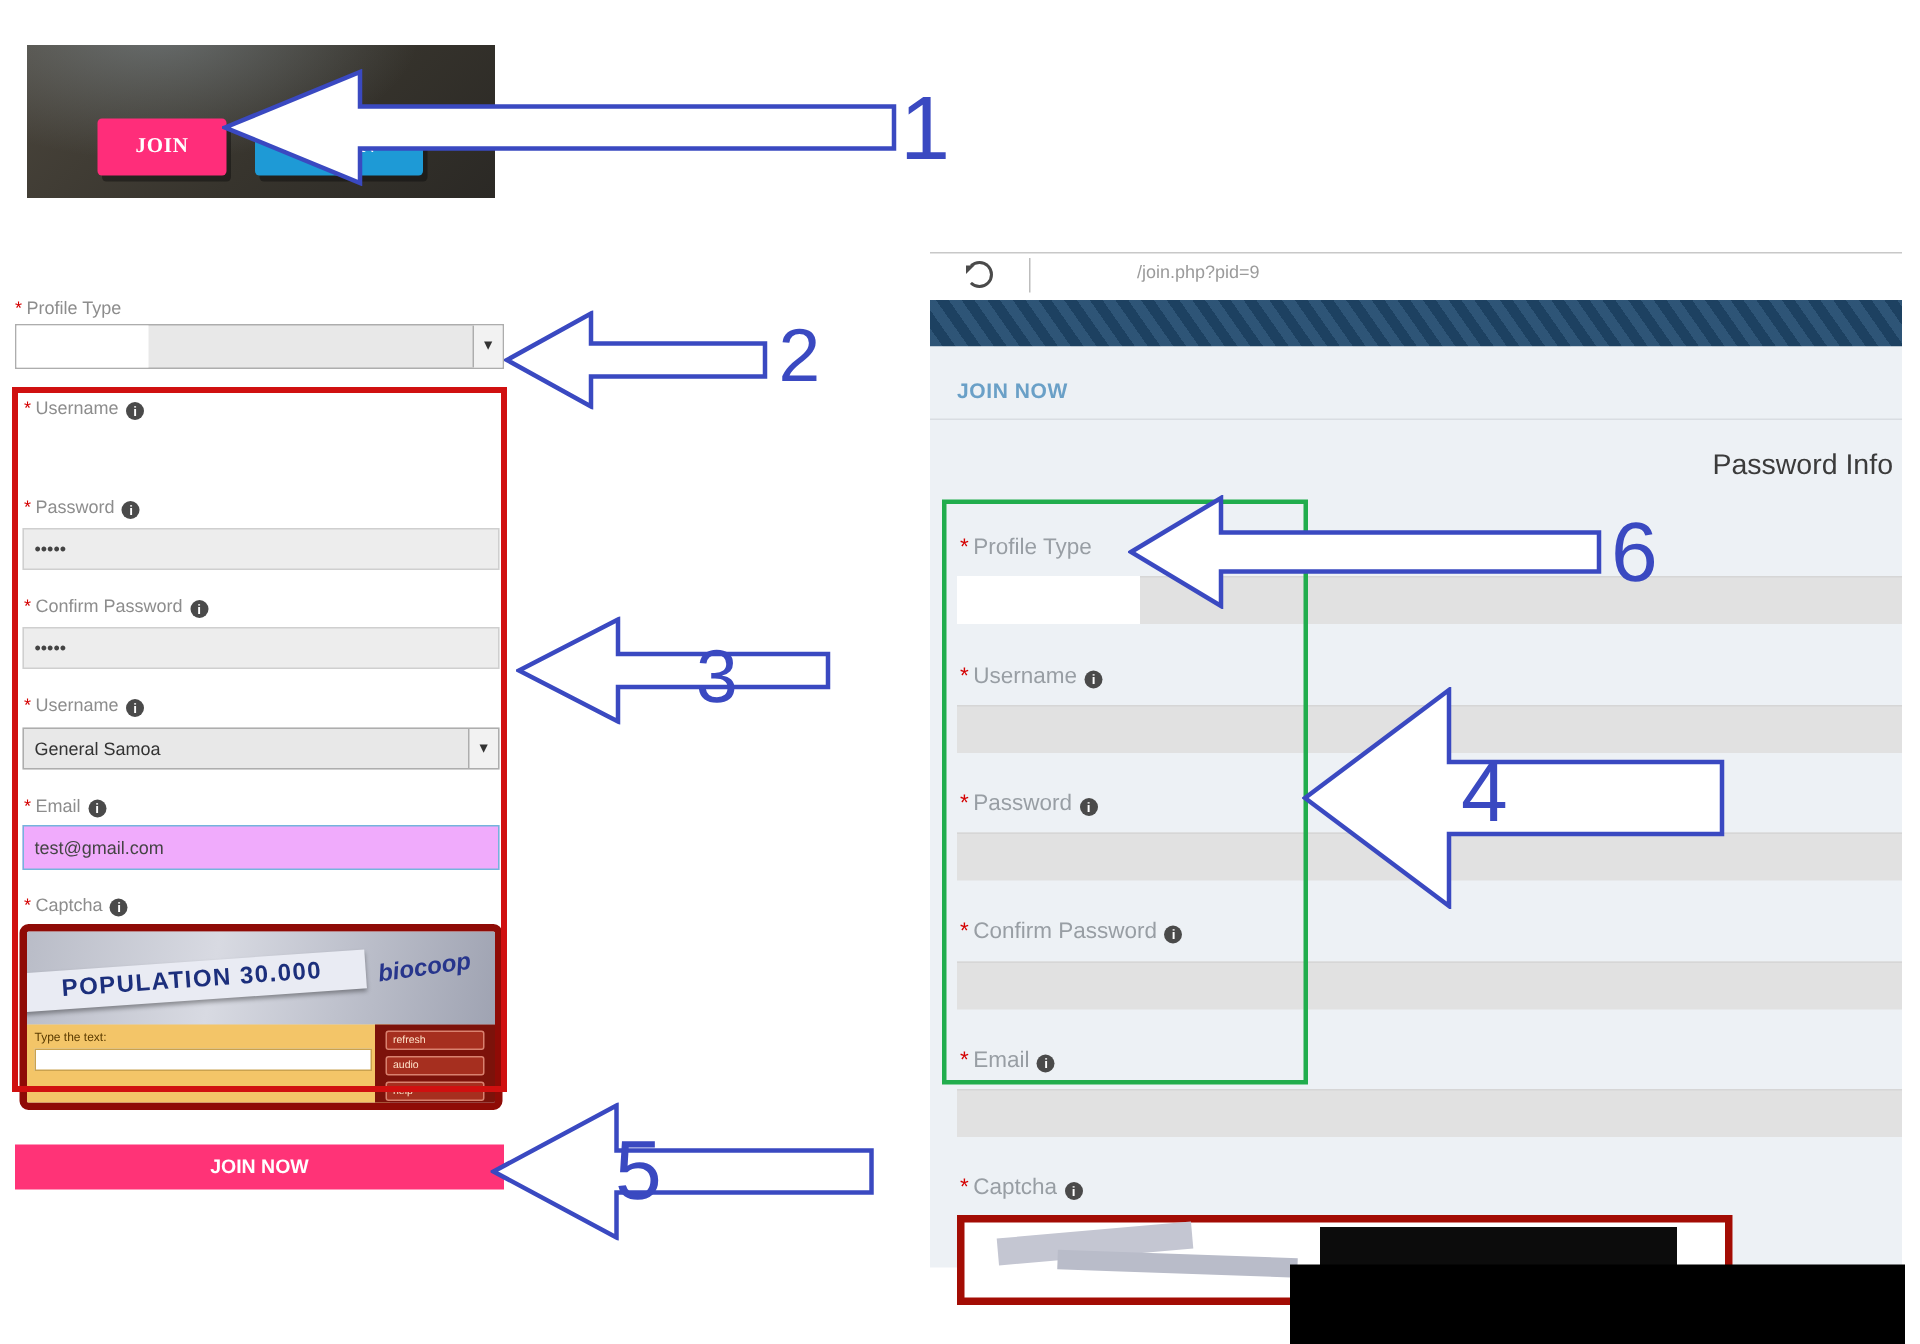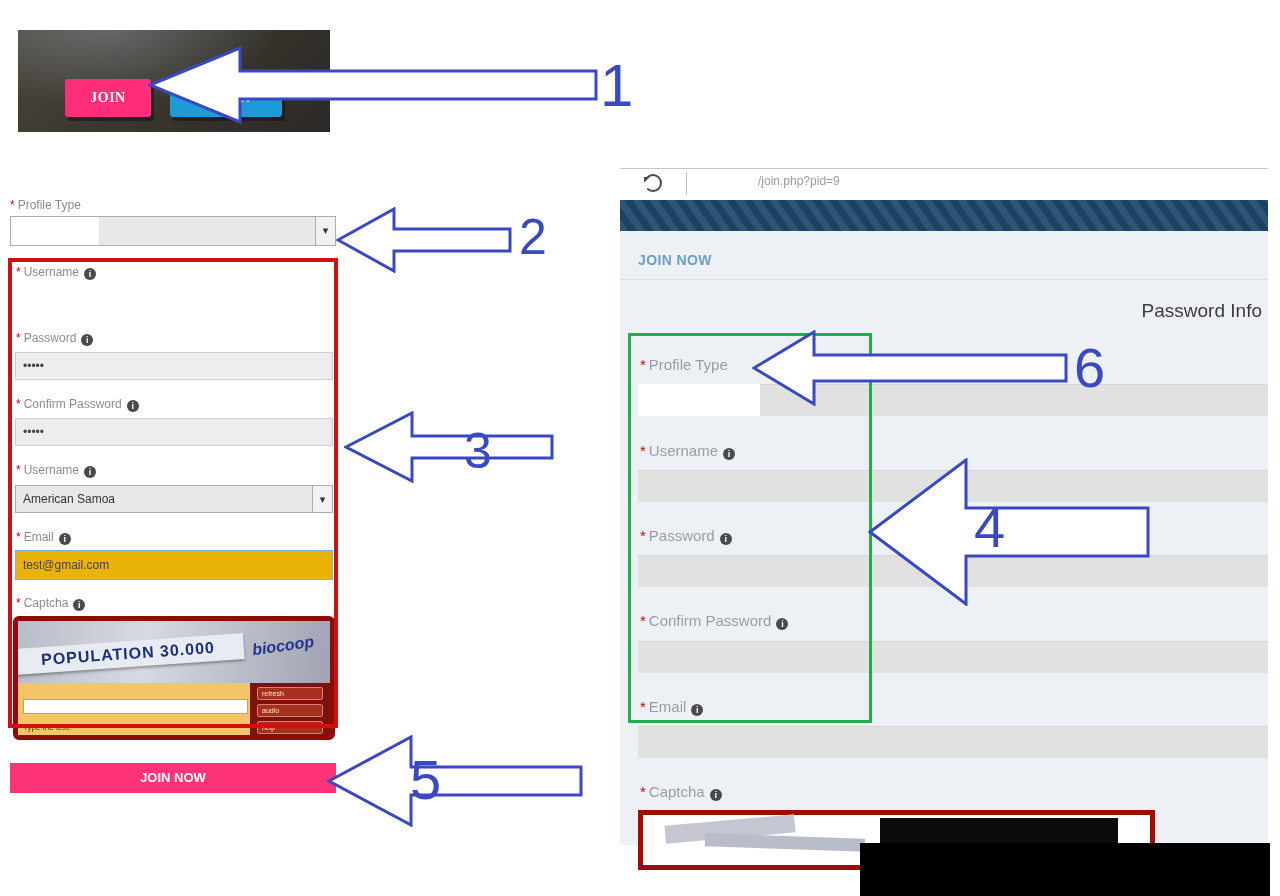--- a/index.html
+++ b/index.html
@@ -34,21 +34,21 @@
   .req { color:#d40000; padding-right:3px; }
   .info-icon { display:inline-block; width:12px; height:12px; background:#4a4a4a;
                border-radius:50%; color:#fff; font-size:9px; line-height:12px;
                text-align:center; margin-left:5px; vertical-align:-1px; }
   .info-icon::after { content:"i"; font-weight:bold; }
 
   
   .l-input { position:absolute; left:15px; width:318px; height:28px; background:#ededed;
              border:1px solid #cfcfcf; font-size:12px; padding:0 7px; color:#444; z-index:15;
              font-family:"Liberation Sans",sans-serif; }
-  #l-email { background:#eab308; border:1px solid #74b4dc; height:30px; }
+  #l-email { background:#f0abfc; border:1px solid #74b4dc; height:30px; }
 
   .l-select { position:absolute; background:#e8e8e8; border:1px solid #adadad; z-index:15; }
   #pt-select { left:10px; top:216px; width:326px; height:30px; }
   #pt-white  { position:absolute; left:0; top:0; width:88px; height:28px; background:#fff; }
   #country-select { left:15px; top:485px; width:318px; height:28px; }
   .sel-text { font-size:12px; color:#333; line-height:26px; padding-left:7px; display:block; }
   .dd-btn { position:absolute; right:0; top:0; width:20px; height:100%; background:#f2f2f2;
             border-left:1px solid #adadad; text-align:center; cursor:pointer; }
   .dd-btn::after { content:"▾"; font-size:11px; color:#333; line-height:27px; }
 
@@ -59,21 +59,21 @@
   #cap-box { position:absolute; left:13px; top:616px; width:322px; height:124px;
              border:5px solid #8f0b06; border-radius:6px; background:#d6d7dc; z-index:16; overflow:hidden; }
   #cap-img { position:absolute; left:0; top:0; width:100%; height:62px;
              background:linear-gradient(100deg,#b9bcc7 0%,#d8dae2 40%,#9fa3b2 100%); overflow:hidden; }
   #cap-strip { position:absolute; left:-6px; top:20px; width:232px; height:26px; background:#e9ebf3;
                transform:rotate(-4deg); color:#1c2f7c; font-weight:bold; font-size:16px;
                line-height:26px; text-align:center; letter-spacing:1px; box-shadow:0 2px 3px rgba(0,0,0,.35); }
   #cap-bio { position:absolute; left:234px; top:16px; color:#27358c; font-style:italic; font-weight:bold;
              font-size:16px; transform:rotate(-8deg); }
   #cap-lower-left { position:absolute; left:0; top:62px; width:242px; height:62px; background:#f3c568; }
-  #cap-type-label { position:absolute; left:5px; top:4px; font-size:8px; color:#5a3b00;margin-top:36px; }
+  #cap-type-label { position:absolute; left:5px; top:4px; font-size:8px; color:#5a3b00; }
   #cap-text-input { position:absolute; left:5px; top:16px; width:225px; height:15px; background:#fff;
                     border:1px solid #caa24e; font-size:10px; padding:0 3px; }
   #cap-lower-right { position:absolute; right:0; top:62px; width:80px; height:62px; background:#7c120a; }
   .cap-btn { position:relative; display:block; width:66px; height:13px; margin:4px auto 0 auto;
              background:#a62f1f; border:1px solid #d9816f; border-radius:2px; color:#ffe3c9;
              font-size:7px; line-height:11px; text-align:left; padding-left:4px; cursor:pointer; }
 
   #join-now-btn { position:absolute; left:10px; top:763px; width:326px; height:30px; background:#ff3377;
                   color:#fff; font-size:13px; font-weight:bold; text-align:center; line-height:30px;
                   cursor:pointer; z-index:15; }
@@ -135,21 +135,21 @@
   <div class="llabel" style="left:16px;top:265px"><span class="req">*</span><span>Username</span><span class="info-icon"></span></div>
 
   <div class="llabel" style="left:16px;top:331px"><span class="req">*</span><span>Password</span><span class="info-icon"></span></div>
   <input class="l-input" style="top: 352px;" value="•••••">
 
   <div class="llabel" style="left:16px;top:397px"><span class="req">*</span><span>Confirm Password</span><span class="info-icon"></span></div>
   <input class="l-input" style="top: 418px;" value="•••••">
 
   <div class="llabel" style="left:16px;top:463px"><span class="req">*</span><span>Username</span><span class="info-icon"></span></div>
   <div id="country-select" class="l-select">
-    <span class="sel-text">American Samoa</span>
+    <span class="sel-text">General Samoa</span>
     <div class="dd-btn"></div>
   </div>
 
   <div class="llabel" style="left:16px;top:530px"><span class="req">*</span><span>Email</span><span class="info-icon"></span></div>
   <input id="l-email" class="l-input" style="top: 550px;" value="test@gmail.com">
 
   <div class="llabel" style="left:16px;top:596px"><span class="req">*</span><span>Captcha</span><span class="info-icon"></span></div>
 
   <div id="cap-box">
     <div id="cap-img">

